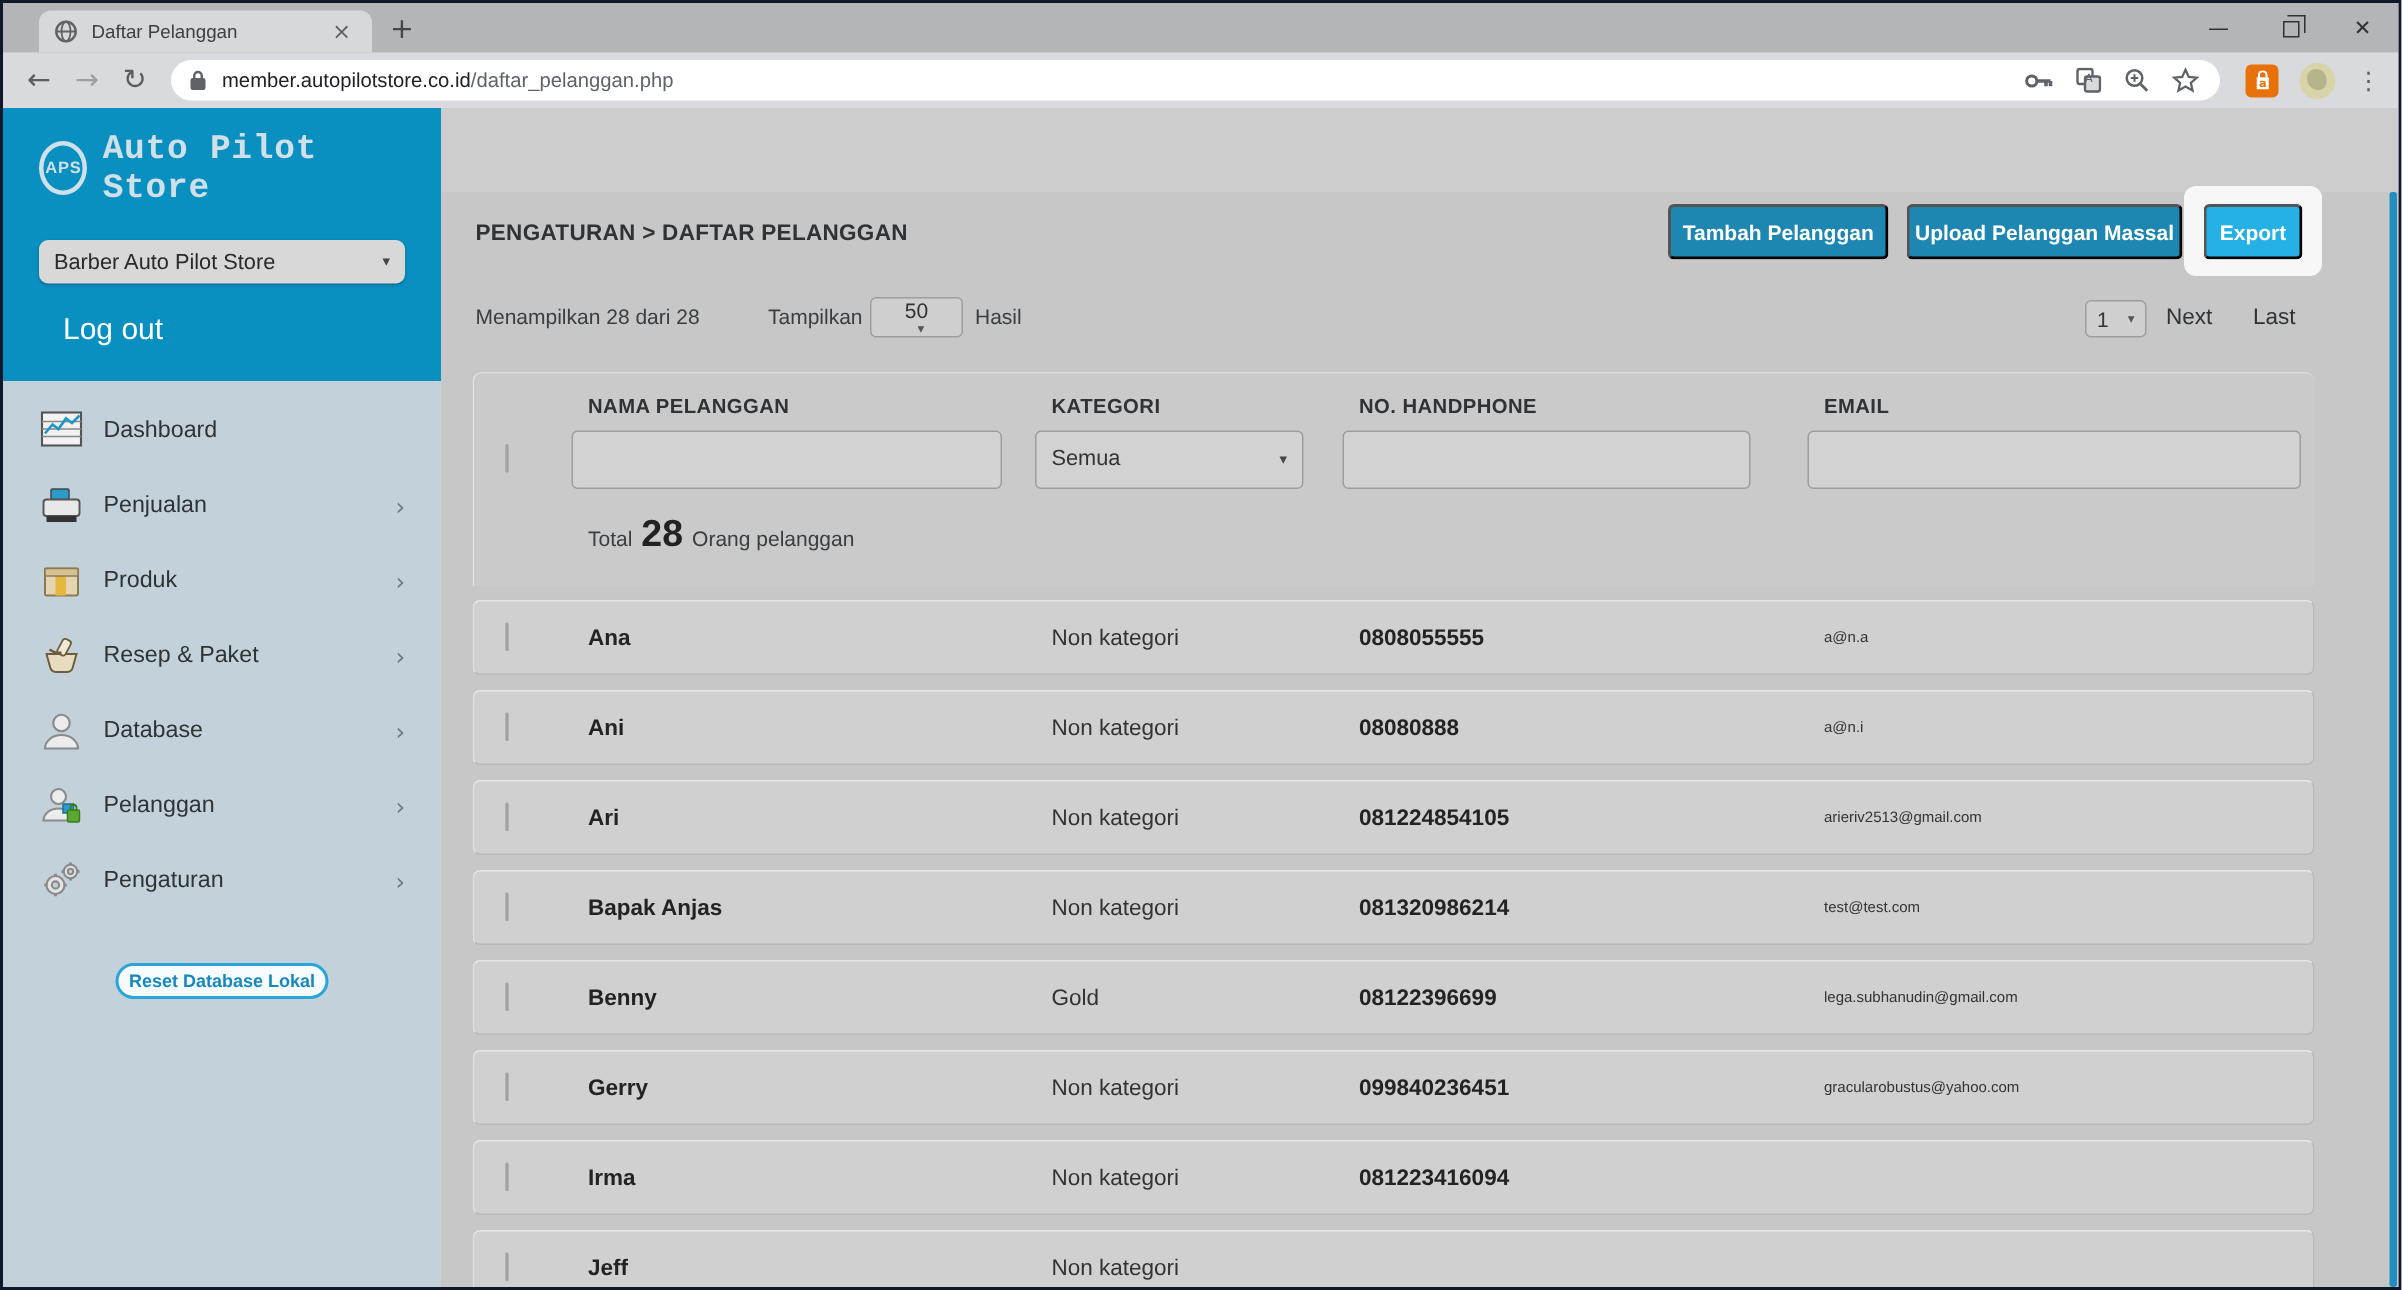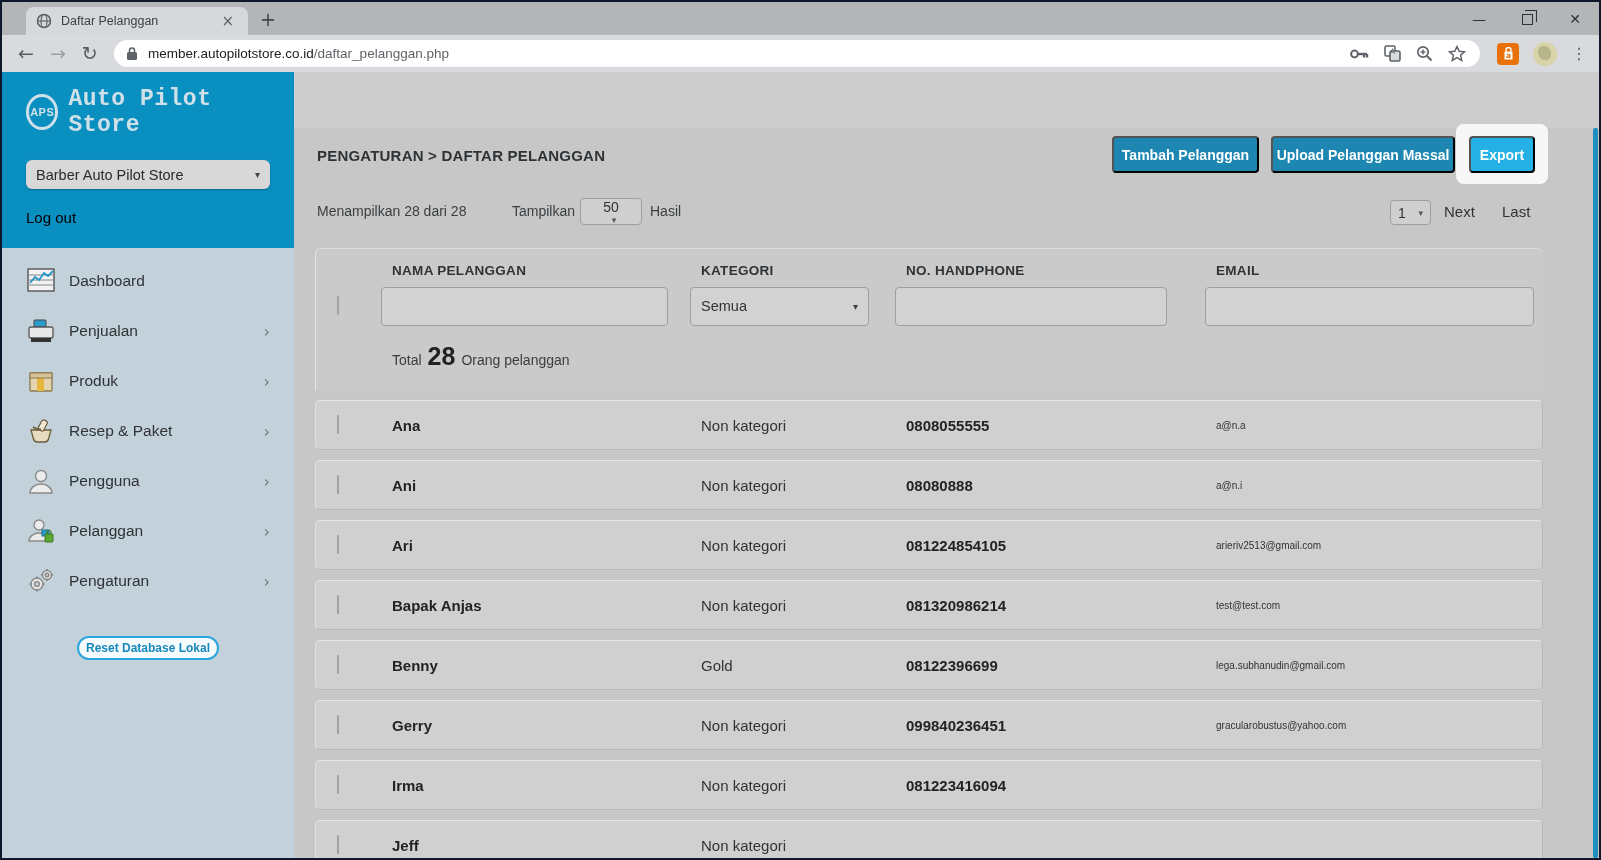--- a/index.html
+++ b/index.html
@@ -39,21 +39,21 @@
   .page { position:absolute; left:0; top:70px; right:0; bottom:0; display:flex; }
 
   
   .sidebar { width:292px; flex:0 0 292px; background:#c3d2da; display:flex; flex-direction:column; }
   .sidebar-top { background:#0a8fc1; padding:14px 24px 22px 24px; }
   .brand-row { display:flex; align-items:center; gap:10px; }
   .brand-logo { width:36px; height:36px; border-radius:50%; border:3px solid #cfe0e8; color:#cfe0e8; display:flex; align-items:center; justify-content:center; font-size:11px; font-weight:bold; letter-spacing:.5px; }
   .brand-name { color:#cfe0e8; font-size:23px; font-weight:bold; letter-spacing:.5px;font-family:Liberation Mono, monospace; }
   .store-select { margin-top:22px; height:29px; background:#d8d8d8; border-radius:6px; display:flex; align-items:center; justify-content:space-between; padding:0 10px; font-size:14.5px; color:#2a2a2a; box-shadow:0 1px 2px rgba(0,0,0,.25); }
   .store-select .caret { font-size:10px; color:#444; }
-  .logout-link { margin-top:20px; color:#000000; font-size:15px; }
+  .logout-link { margin-top:20px; color:#ffffff; font-size:20px;margin-left:16px; }
 
   .side-menu { padding-top:8px; flex:1; }
   .menu-item { height:50px; display:flex; align-items:center; padding:0 24px; position:relative; }
   .menu-icon { width:30px; height:28px; margin-right:13px; flex:0 0 auto; }
   .menu-label { font-size:15.5px; color:#2f3336; }
   .menu-chevron { position:absolute; right:24px; color:#6e7a80; font-size:16px; }
   .reset-btn { margin:30px auto 0 auto; display:block; width:142px; height:24px; background:#f6fbfd; border:2px solid #2ba5d8; border-radius:12px; color:#1788bd; font-size:12px; font-weight:bold; text-align:center; line-height:20px; }
 
   
   .main { position:relative; flex:1; background:#c7c7c7; overflow:hidden; }
@@ -226,21 +226,21 @@
           </svg>
           <span class="menu-label">Resep &amp; Paket</span>
           <span class="menu-chevron sym">›</span>
         </div>
 
         <div class="menu-item">
           <svg class="menu-icon" viewBox="0 0 30 28">
             <circle cx="15" cy="9" r="5.5" fill="#ececec" stroke="#8a8a8a" stroke-width="1.4"></circle>
             <path d="M4 26 a11 9 0 0 1 22 0 Z" fill="#ececec" stroke="#8a8a8a" stroke-width="1.4"></path>
           </svg>
-          <span class="menu-label">Pengguna</span>
+          <span class="menu-label">Database</span>
           <span class="menu-chevron sym">›</span>
         </div>
 
         <div class="menu-item">
           <svg class="menu-icon" viewBox="0 0 30 28">
             <circle cx="13" cy="8" r="5" fill="#ececec" stroke="#8a8a8a" stroke-width="1.4"></circle>
             <path d="M3 24 a10 8 0 0 1 20 0 Z" fill="#ececec" stroke="#8a8a8a" stroke-width="1.4"></path>
             <rect x="16" y="13" width="7" height="6" fill="#2a9cc9" stroke="#1b6f92" stroke-width="1"></rect>
             <rect x="19" y="17" width="8" height="8" rx="1" fill="#5aa832" stroke="#3d7a1e" stroke-width="1"></rect>
             <path d="M21 17 v-1.5 a2 2 0 0 1 4 0 V17" fill="none" stroke="#3d7a1e" stroke-width="1.2"></path>

